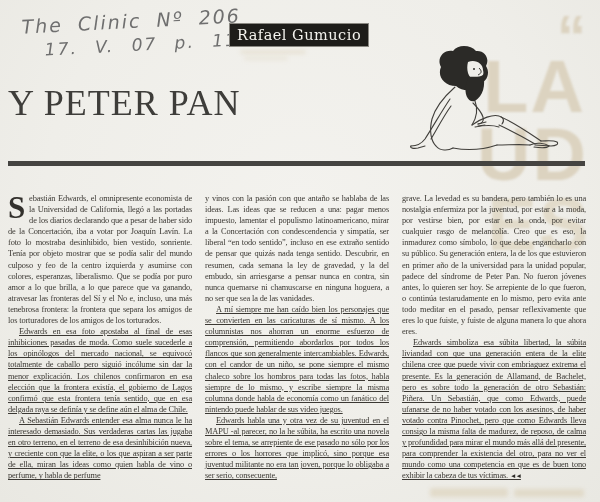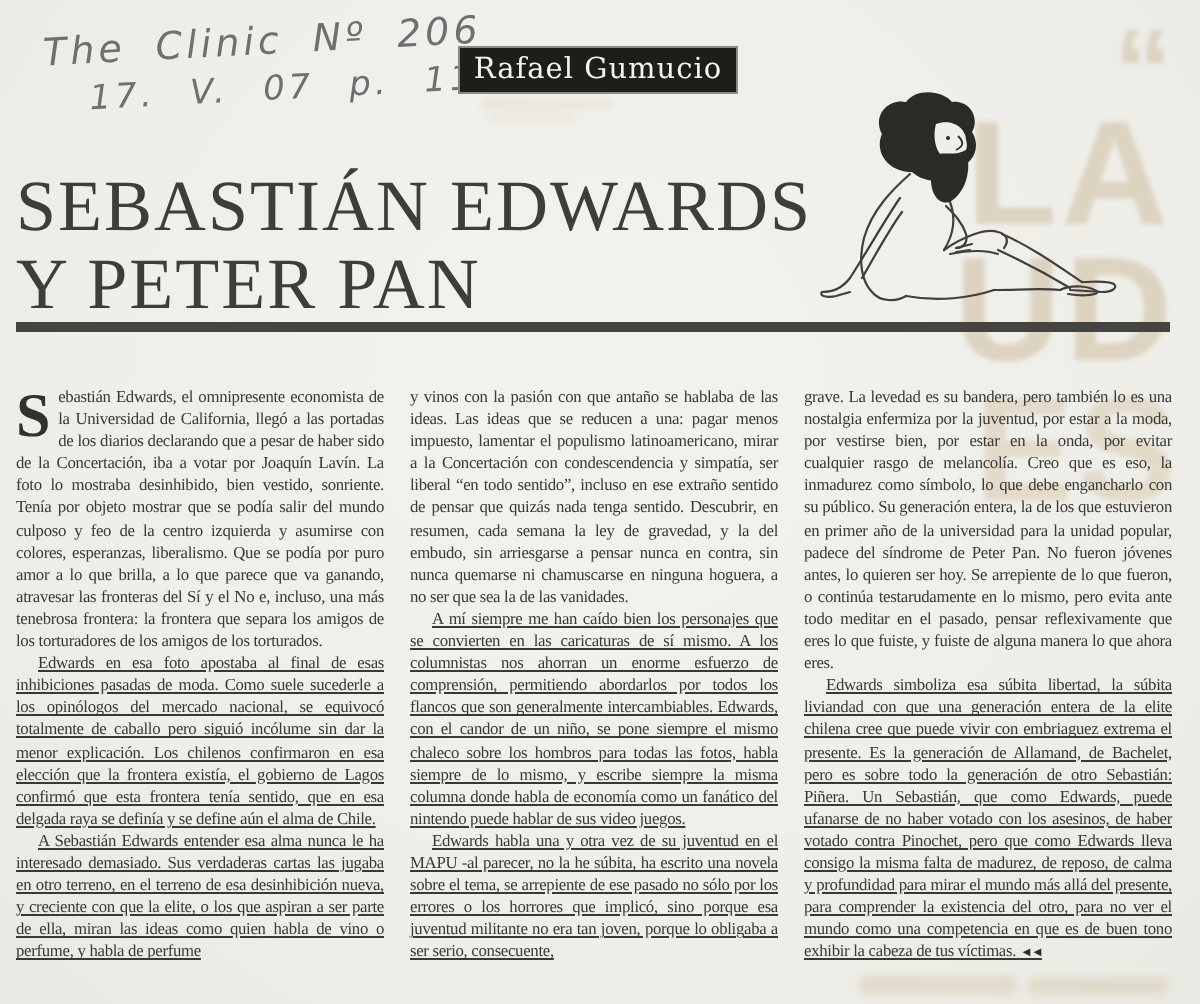--- a/index.html
+++ b/index.html
@@ -109,21 +109,20 @@
   <div class="handwriting">
     <div class="hw-line1">The Clinic  Nº 206</div>
     <div class="hw-line2">17. V. 07    p. 11</div>
   </div>
 
   <div class="byline-badge">
     <span>Rafael Gumucio</span>
   </div>
 
   <div class="title">
-    <div>SEBASTIÁN EDWARDS</div>
     <div>Y PETER PAN</div>
   </div>
   <div class="title-rule"></div>
 
   <svg class="figure" width="184" height="118" viewBox="0 0 184 118" aria-hidden="true">
 
     <path d="M58,40 C46,40 39,30 43,21 C38,12 46,3 55,5 C60,-2 73,-1 78,5
              C87,4 92,13 88,20 C93,28 88,37 80,38 C78,45 66,47 58,40 Z" fill="#2b2a27"></path>
 
     <path d="M70,16 C78,13 85,18 85,24 C87,30 82,34 76,34 C70,32 68,23 70,16 Z" fill="#efeee9"></path>

